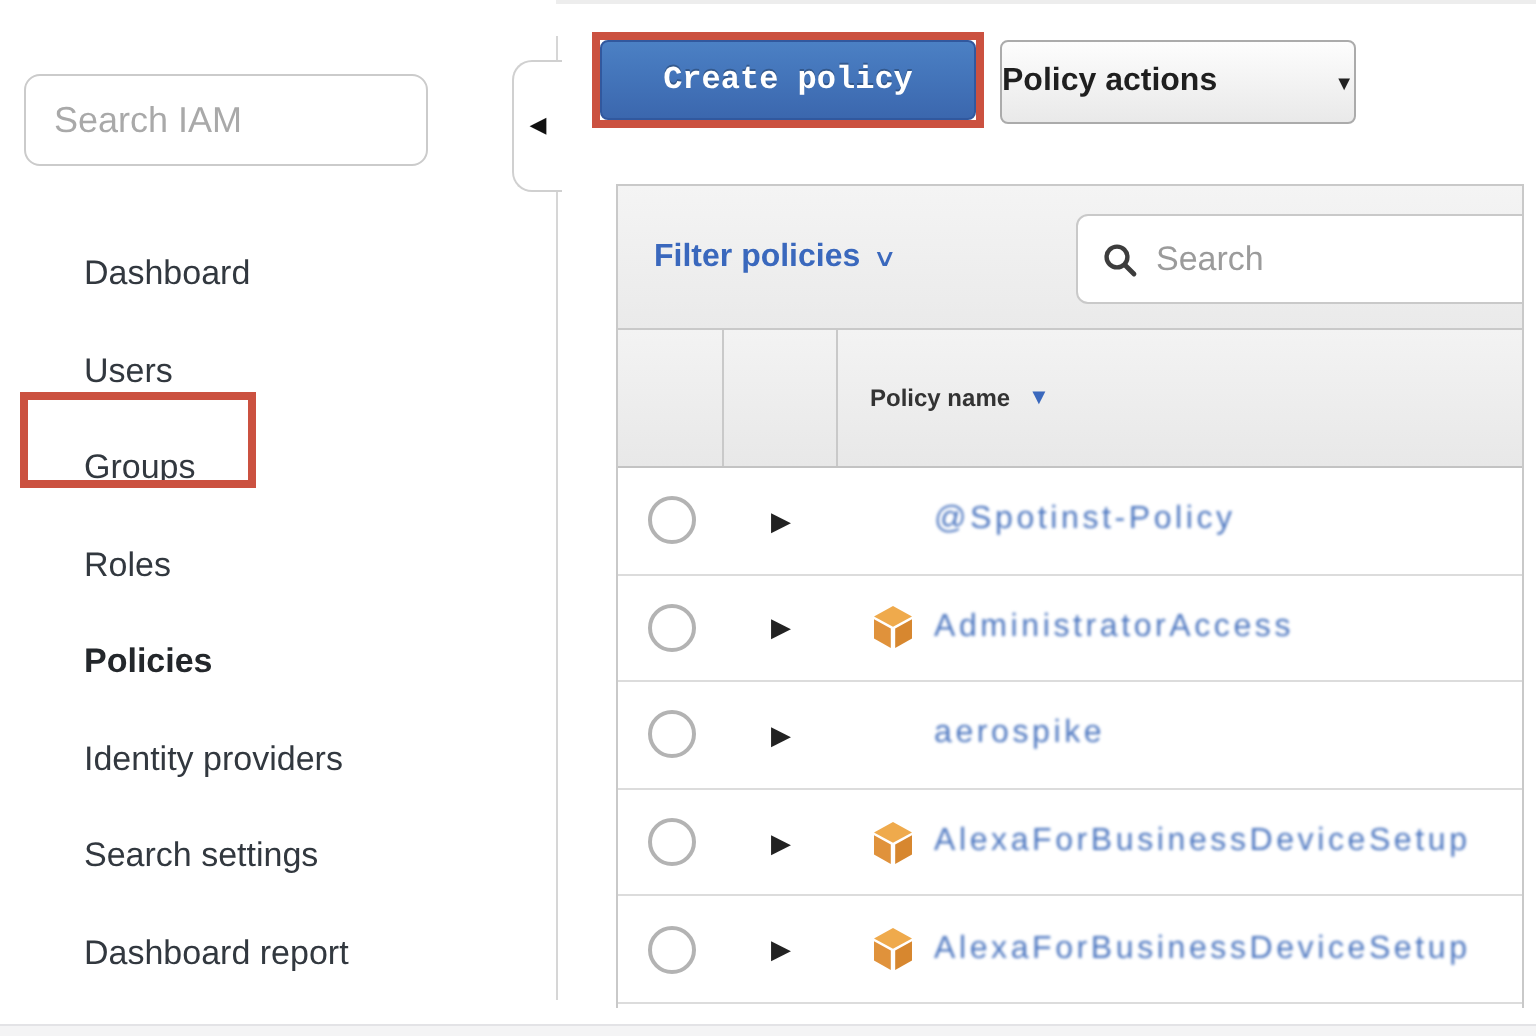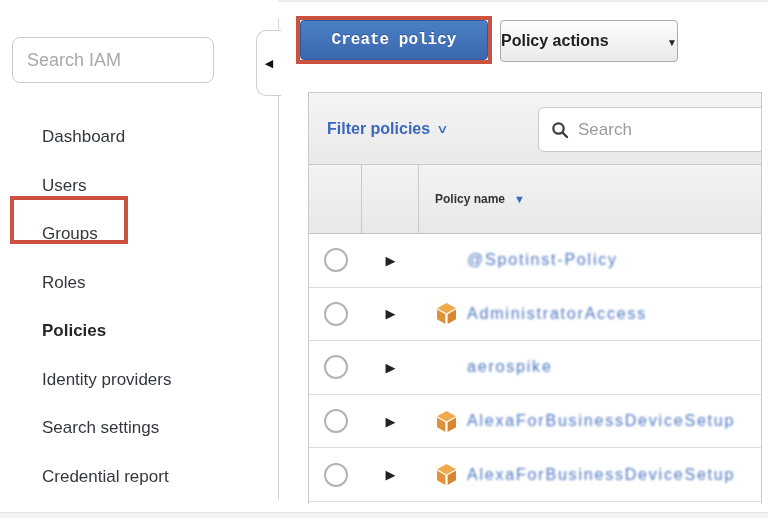--- a/index.html
+++ b/index.html
@@ -116,21 +116,21 @@
   <div class="sidebar">
     <input class="iam-search" type="text" placeholder="Search IAM" style="">
     <nav class="nav">
       <div class="nav-item">Dashboard</div>
       <div class="nav-item">Users</div>
       <div class="nav-item">Groups</div>
       <div class="nav-item">Roles</div>
       <div class="nav-item selected">Policies</div>
       <div class="nav-item">Identity providers</div>
       <div class="nav-item">Search settings</div>
-      <div class="nav-item">Credential report</div>
+      <div class="nav-item">Dashboard report</div>
     </nav>
     <div class="policies-annotation"></div>
   </div>
 
   <div class="sidebar-divider"></div>
   <div class="collapse-tab">
     <span class="collapse-arrow">◀</span>
   </div>
 
   <div class="create-annotation">

